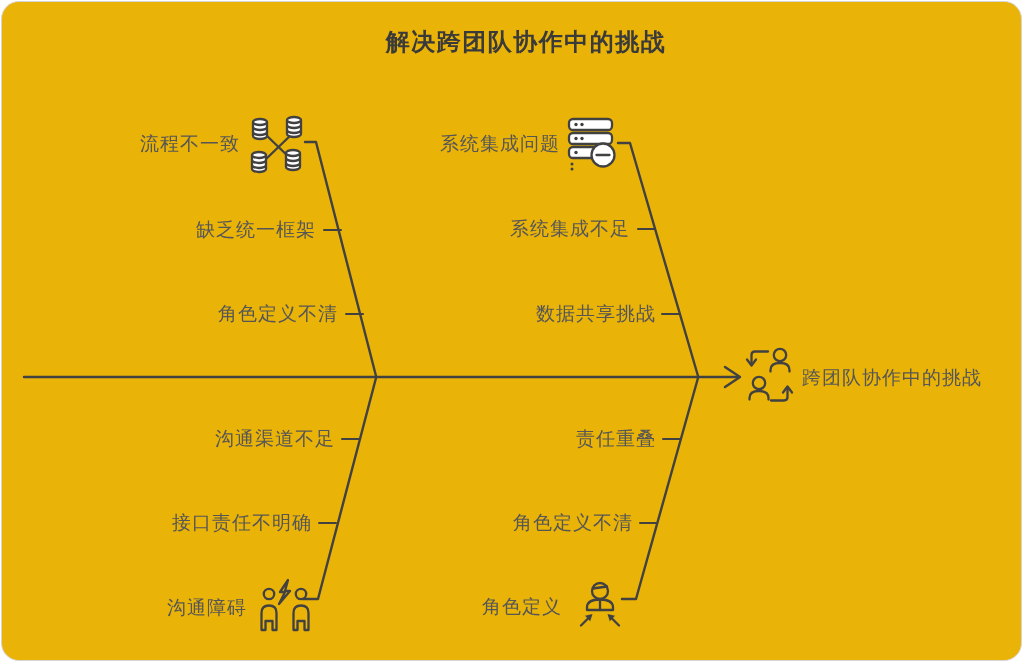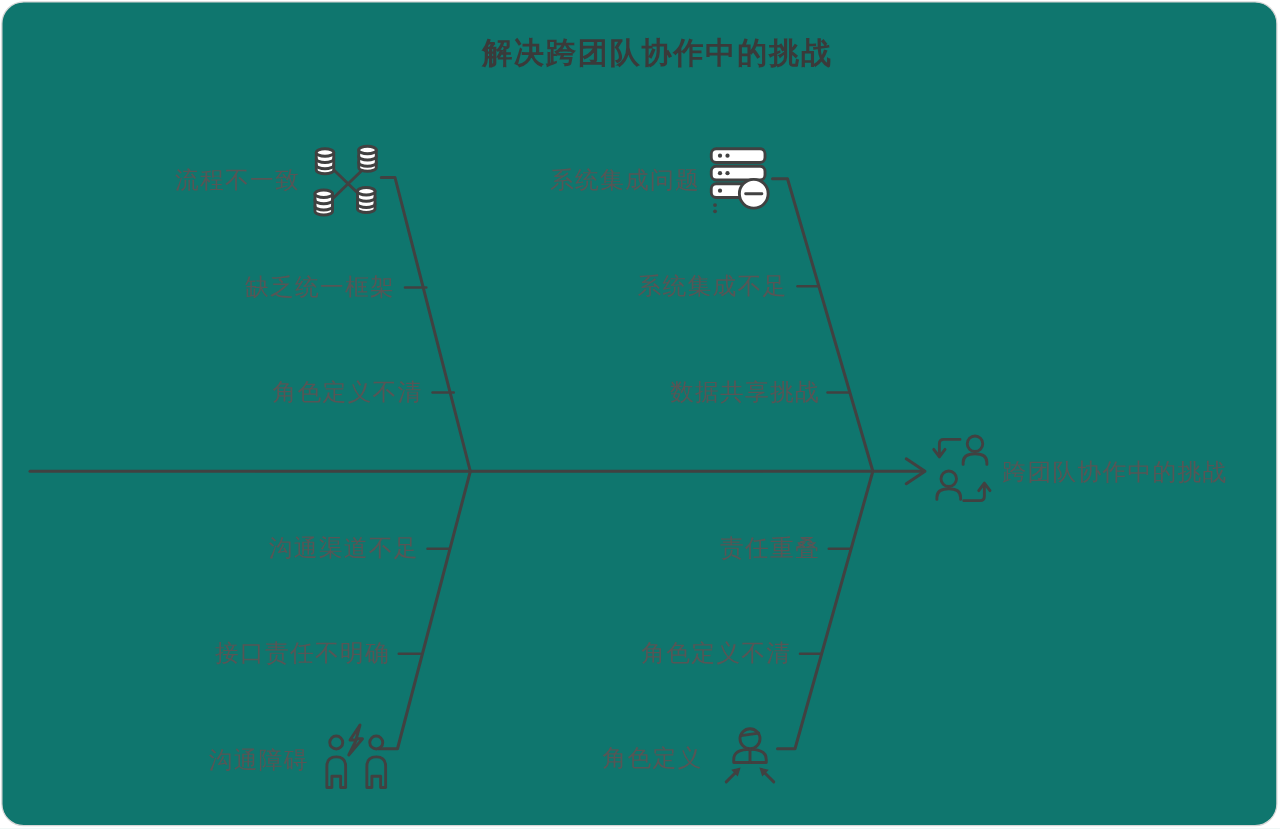--- a/index.html
+++ b/index.html
@@ -10,21 +10,21 @@
     height: 663px;
     overflow: hidden;
   }
   .canvas-card {
     position: relative;
     width: 1021px;
     height: 660px;
     margin: 1px;
     border: 1.5px solid #d6d6d6;
     border-radius: 18px;
-    background: #0f766e;
+    background: #eab308;
     box-sizing: border-box;
     overflow: hidden;
   }
   svg {
     display: block;
   }
   svg text {
     font-family: "Liberation Sans", sans-serif;
     fill: #565656;
     font-size: 19px;

